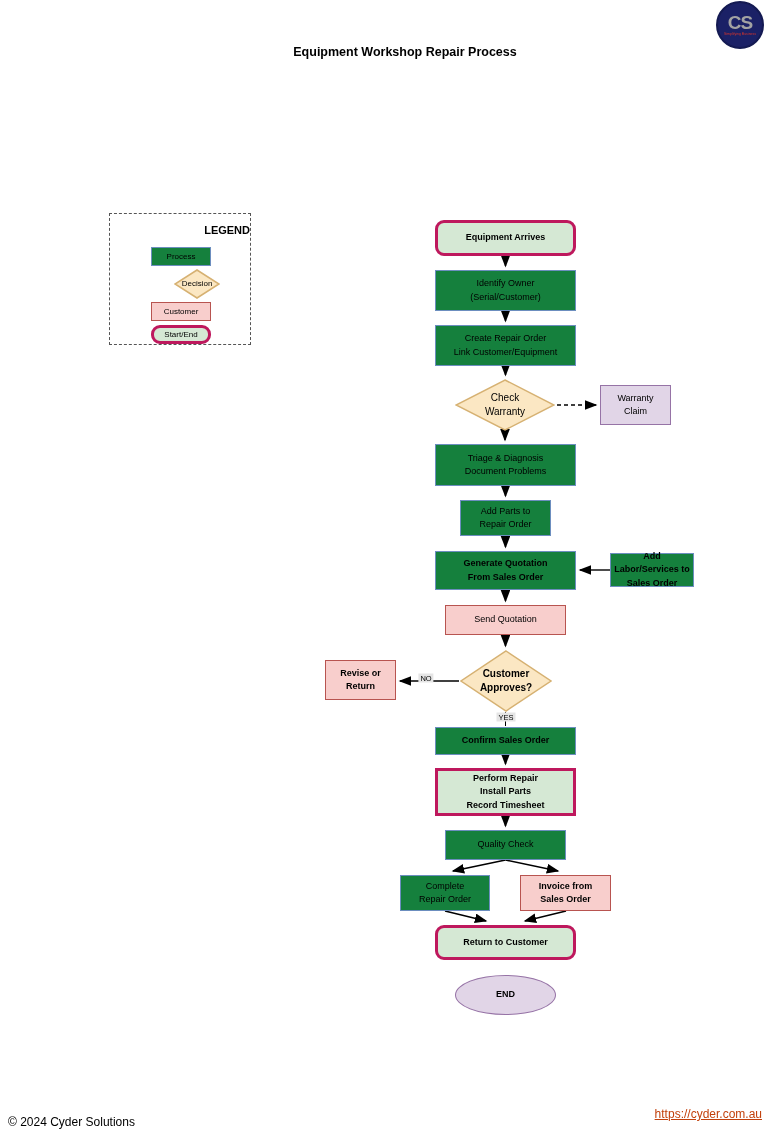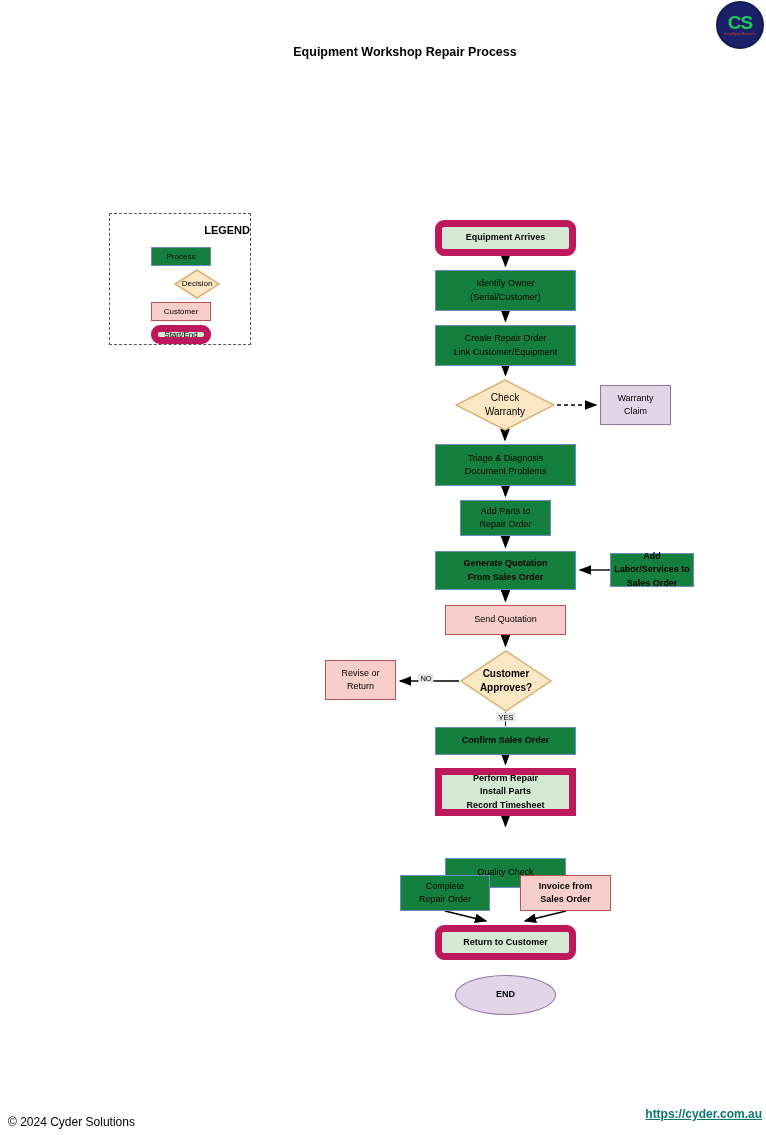--- a/index.html
+++ b/index.html
@@ -7,54 +7,54 @@
     width:766px;height:1139px;background:#ffffff;position:relative;
     font-family:"Liberation Sans", sans-serif;color:#000;overflow:hidden;
   }
   .abs{position:absolute;box-sizing:border-box;}
   .title{left:240px;top:45px;width:330px;text-align:center;
     font-size:12.5px;font-weight:bold;}
   
   .logo{left:716px;top:1px;width:48px;height:48px;border-radius:50%;
     background:#1b2166;display:flex;flex-direction:column;align-items:center;
     justify-content:center;border:2px solid #141a52;}
-  .logo .cs{color:#22c55e;font-weight:bold;font-size:19px;line-height:18px;letter-spacing:-1px;}
+  .logo .cs{color:#a3a3a3;font-weight:bold;font-size:19px;line-height:18px;letter-spacing:-1px;}
   .logo .tag{color:#d9342b;font-size:3.5px;line-height:5px;}
   
   .legend{left:109px;top:213px;width:142px;height:132px;border:1px dashed #555;}
   .legend-title{left:0;right:0;top:10px;text-align:right;font-weight:bold;font-size:11px;}
   .swatch{left:12px;width:118px;height:19px;display:flex;align-items:center;
     justify-content:center;font-size:8px;}
   .sw-process{top:33px;left:12px;width:60px;margin-left:29px;}
   .sw-customer{top:88px;left:12px;width:60px;margin-left:29px;}
   .sw-startend{top:111px;left:12px;width:60px;margin-left:29px;}
   
   .node{display:flex;align-items:center;justify-content:center;text-align:center;
     font-size:9px;line-height:1.45;}
   .node span{white-space:pre-line;}
   .bold{font-weight:bold;}
   .process{background:#15803d;border:1px solid #6c8ebf;}
   .customer{background:#f8cecc;border:1px solid #b85450;}
-  .green{background:#d5e8d4;border:7px solid #be185d;}
+  .green{background:#d5e8d4;border:3px solid #be185d;}
   .rounded{border-radius:9px;}
   .external{background:#e1d5e7;border:1px solid #9673a6;}
   .ellipse{background:#e1d5e7;border:1px solid #9673a6;border-radius:50%;}
   .diamond-wrap{display:block;}
   .diamond-wrap svg{position:absolute;left:0;top:0;width:100%;height:100%;}
   .diamond-wrap .lbl{position:absolute;inset:0;display:flex;align-items:center;
     justify-content:center;text-align:center;font-size:10px;line-height:1.45;white-space:pre-line;}
   .dfill{fill:#fbe7c3;stroke:#d6b172;stroke-width:1.5;}
   
   .connectors{left:0;top:0;width:766px;height:1139px;pointer-events:none;}
   .edge-label{font-size:7.5px;background:#e5e5e5;padding:0 2px;
     transform:translate(-50%,-50%);}
   
   .footer-copy{left:8px;top:1115px;font-size:12px;}
-  .footer-link{right:4px;top:1107px;font-size:12px;color:#0f766e;
-    text-decoration:underline;font-weight:bold;}
+  .footer-link{right:4px;top:1107px;font-size:12px;color:#c2410c;
+    text-decoration:underline;}
 </style>
 </head>
 <body>
 
 <div class="abs title">Equipment Workshop Repair Process</div>
 
 <div class="abs logo">
   <div class="cs">CS</div>
   <div class="tag">Simplifying Business</div>
 </div>
@@ -161,36 +161,36 @@
 </div>
 
 <div class="abs diamond-wrap bold" style="left:460px;top:650px;width:92px;height:62px;">
   <svg viewBox="0 0 92 62">
     <polygon class="dfill" points="46,1 91,31 46,61 1,31"></polygon>
   </svg>
   <div class="lbl">Customer
 Approves?</div>
 </div>
 
-<div class="abs node customer" style="left:325px;top:660px;width:71px;height:40px;">
+<div class="abs node customer" style="left:325px;top:660px;width:71px;height:40px;font-weight:bold;">
   <span>Revise or
 Return</span>
 </div>
 
 <div class="abs node process bold" style="left:435px;top:727px;width:141px;height:28px;">
   <span>Confirm Sales Order</span>
 </div>
 
 <div class="abs node green bold" style="left:435px;top:768px;width:141px;height:48px;">
   <span>Perform Repair
 Install Parts
 Record Timesheet</span>
 </div>
 
-<div class="abs node process" style="left:445px;top:830px;width:121px;height:30px;margin-top:28px;">
+<div class="abs node process" style="left:445px;top:830px;width:121px;height:30px;">
   <span>Quality Check</span>
 </div>
 
 <div class="abs node process" style="left:400px;top:875px;width:90px;height:36px;">
   <span>Complete
 Repair Order</span>
 </div>
 
 <div class="abs node customer bold" style="left:520px;top:875px;width:91px;height:36px;">
   <span>Invoice from

